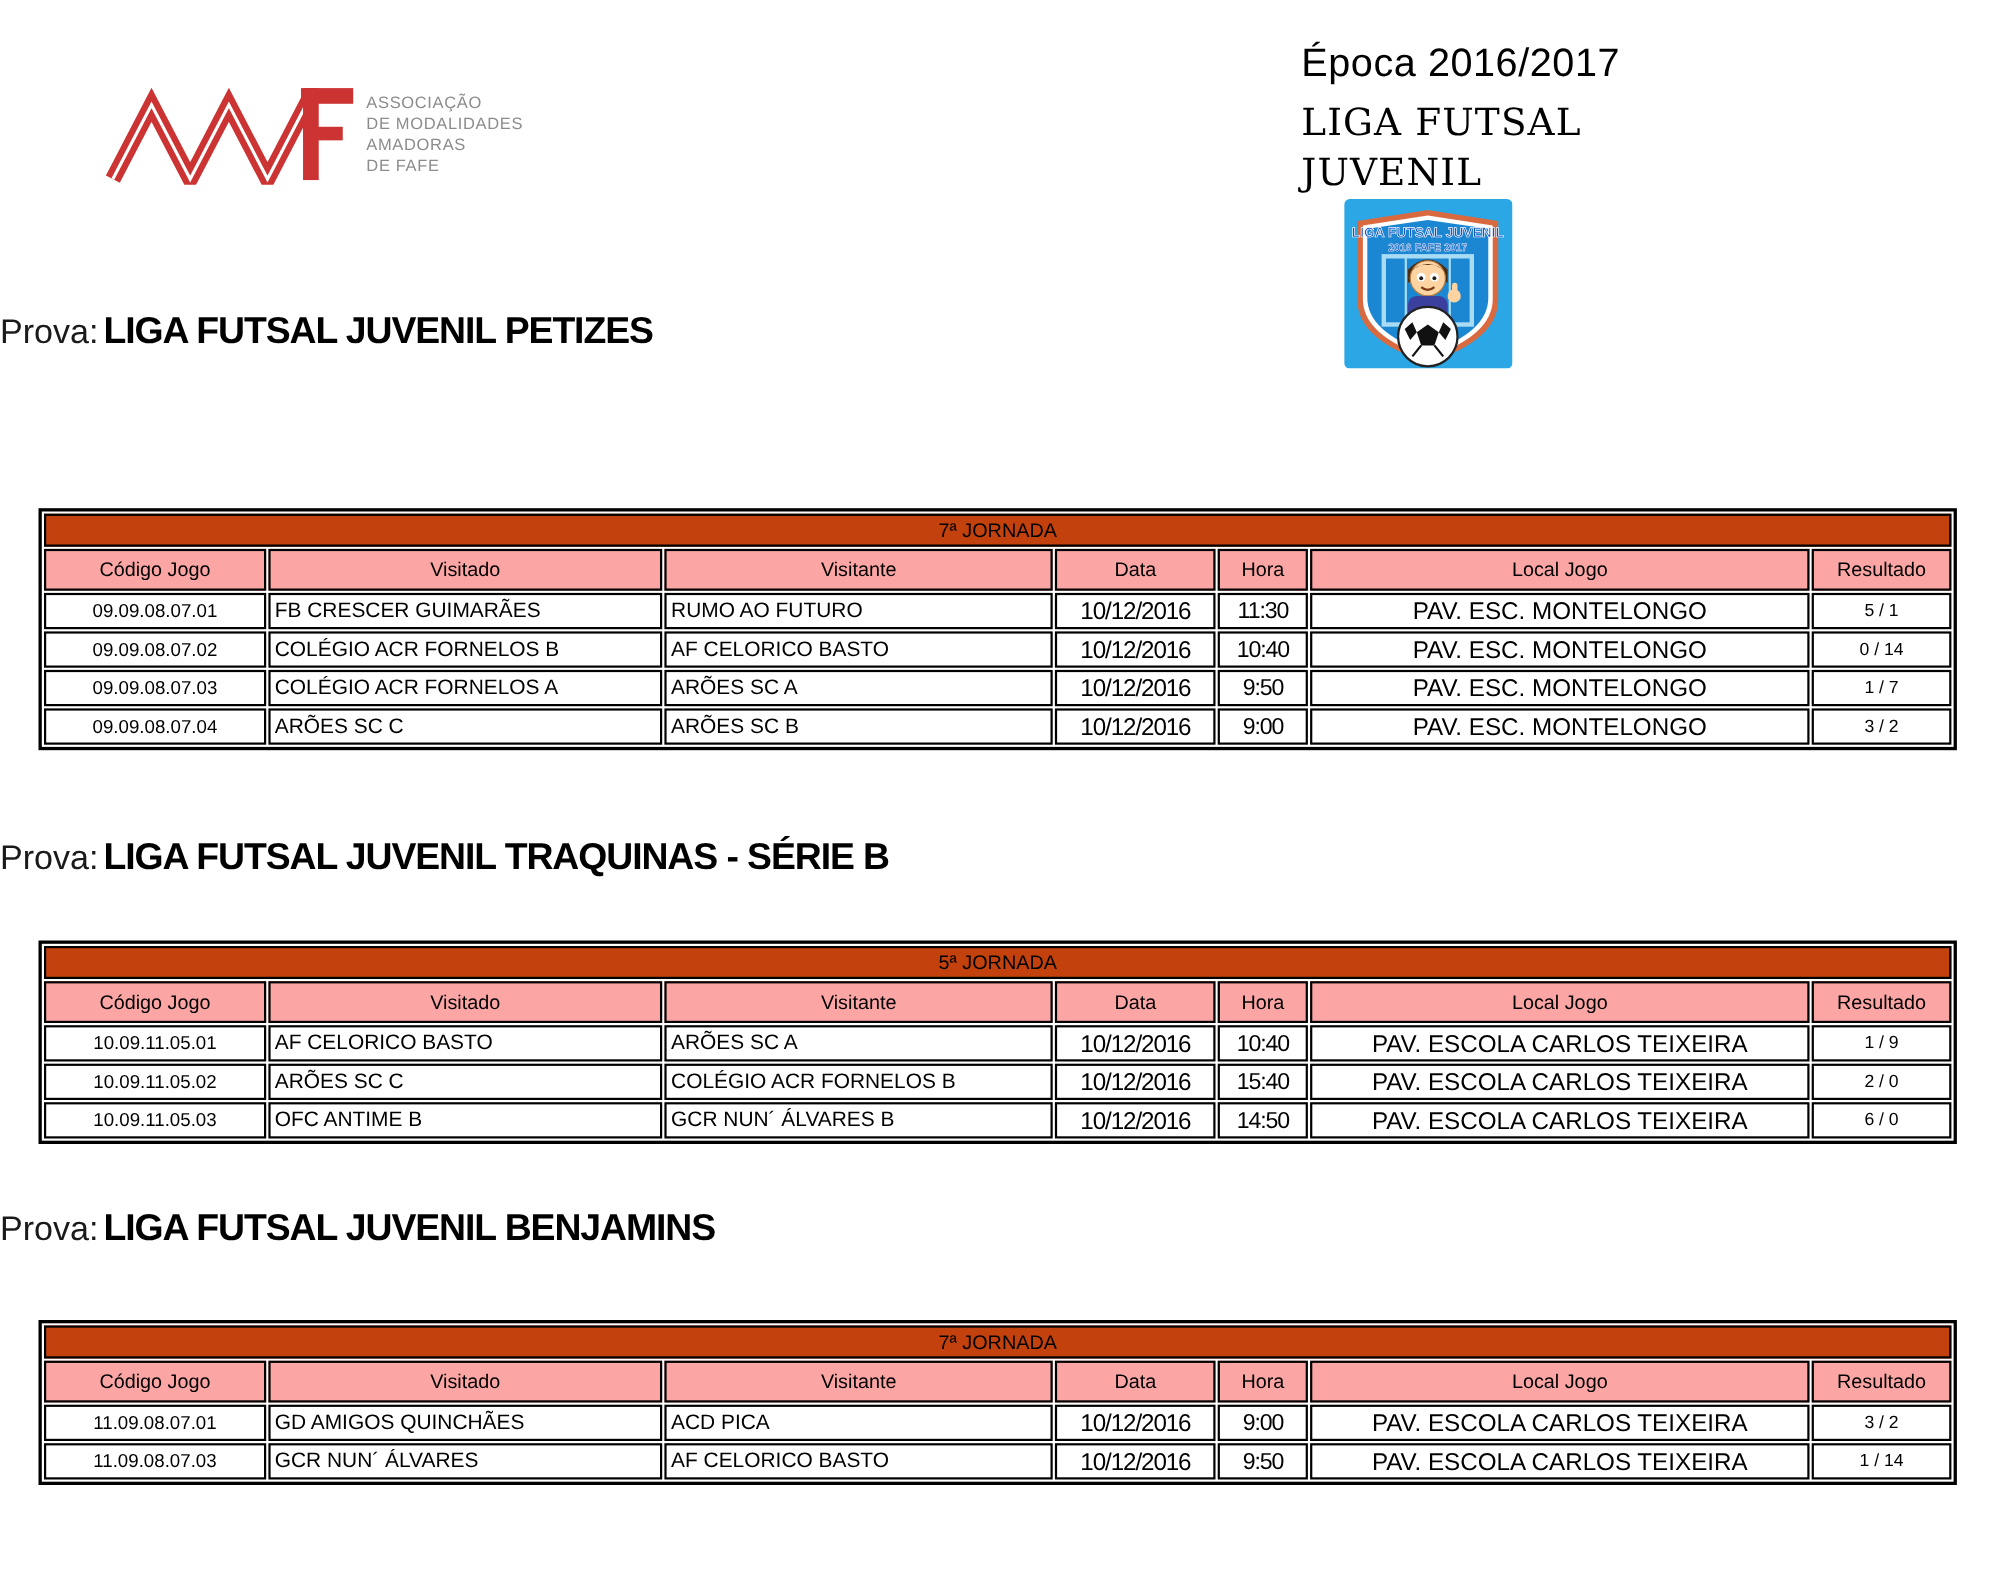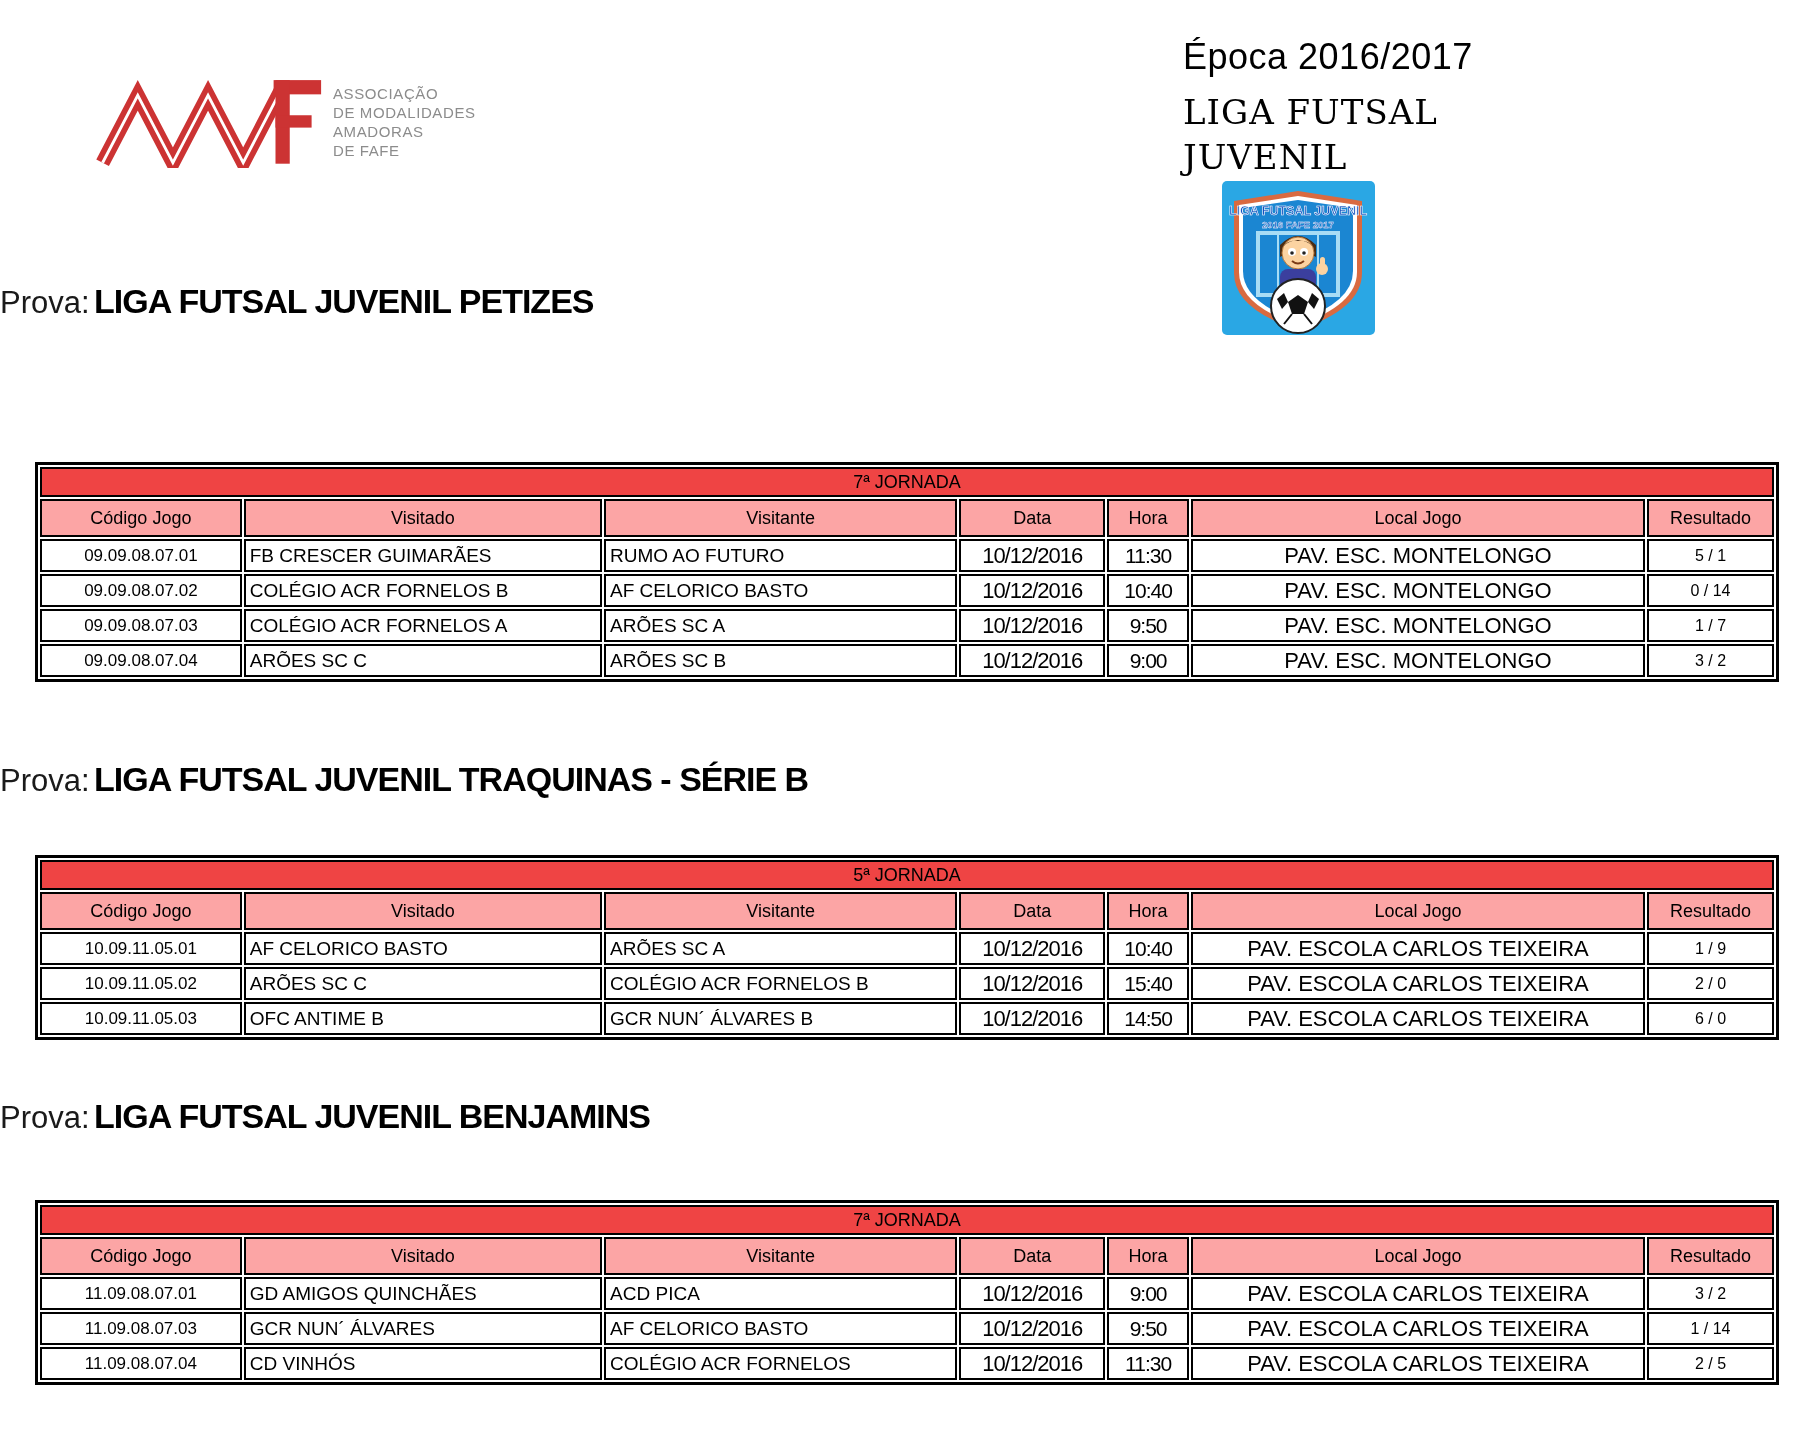--- a/index.html
+++ b/index.html
@@ -18,21 +18,21 @@
   .prova{position:absolute;left:0;width:1580px;white-space:nowrap;}
   .prova .prefix{font-size:31px;color:#1a1a1a;}
   .prova .name{font-size:34px;font-weight:bold;letter-spacing:-1px;}
   #prova-0{top:282px;} #prova-1{top:760px;} #prova-2{top:1097px;}
 
   
   table.fixture{position:absolute;left:35px;width:1744px;table-layout:fixed;
                 border-collapse:separate;border-spacing:2px;border:3px solid #000;background:#fff;}
   #table-0{top:462px;} #table-1{top:855px;} #table-2{top:1200px;}
   table.fixture td,table.fixture th{border:2px solid #000;overflow:hidden;white-space:nowrap;padding:0 4px;}
-  .jornada-cell{background:#ef4444;text-align:center;font-size:18px;height:26px;font-weight:normal;}
+  .jornada-cell{background:#c2410c;text-align:center;font-size:18px;height:26px;font-weight:normal;}
   .col-head{background:#fca5a5;text-align:center;font-size:18px;height:34px;font-weight:normal;}
   td.c0{font-size:17px;text-align:center;height:29px;}
   td.c1,td.c2{font-size:19px;text-align:left;padding-left:8px;}
   td.c3{font-size:22px;text-align:center;letter-spacing:-1px;}
   td.c4{font-size:21px;text-align:center;letter-spacing:-1px;}
   td.c5{font-size:22px;text-align:center;}
   td.c6{font-size:16px;text-align:center;}
 </style>
 </head>
 <body>
@@ -252,23 +252,14 @@
       </tr>
       <tr>
         <td class="c0">11.09.08.07.03</td>
         <td class="c1">GCR NUN´ ÁLVARES</td>
         <td class="c2">AF CELORICO BASTO</td>
         <td class="c3">10/12/2016</td>
         <td class="c4">9:50</td>
         <td class="c5">PAV. ESCOLA CARLOS TEIXEIRA</td>
         <td class="c6">1 / 14</td>
       </tr>
-      <tr>
-        <td class="c0">11.09.08.07.04</td>
-        <td class="c1">CD VINHÓS</td>
-        <td class="c2">COLÉGIO ACR FORNELOS</td>
-        <td class="c3">10/12/2016</td>
-        <td class="c4">11:30</td>
-        <td class="c5">PAV. ESCOLA CARLOS TEIXEIRA</td>
-        <td class="c6">2 / 5</td>
-      </tr>
     </tbody>
   </table>
 
 </body></html>

